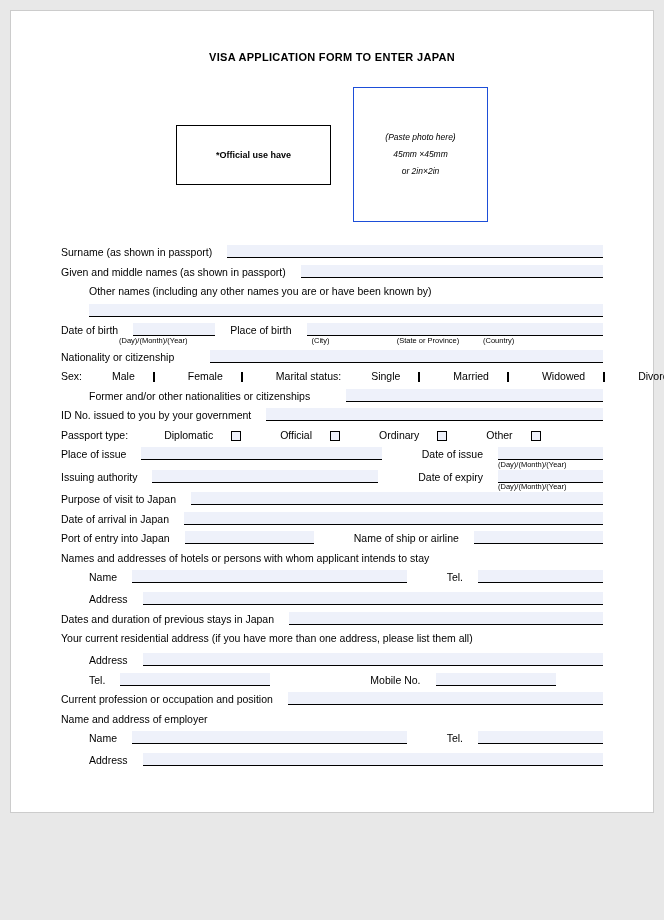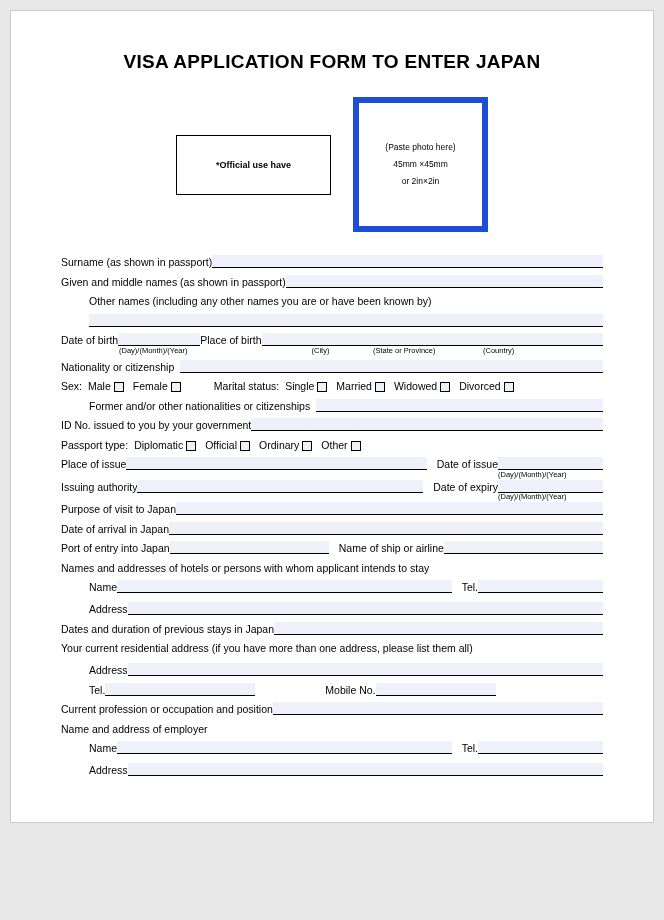--- a/index.html
+++ b/index.html
@@ -1,22 +1,22 @@
 <!DOCTYPE html>
 <html><head>
 <meta charset="utf-8">
 <style>
   * { box-sizing: border-box; margin: 0; padding: 0; }
   body { background: #e8e8e8; font-family: Arial, sans-serif; display: flex; justify-content: center; padding: 10px 0; }
   .page { width: 644px; background: #fff; border: 1px solid #ccc; padding: 40px 50px 40px 50px; font-size: 10.5px; color: #000; }
-  .title { text-align: center; font-weight: bold; font-size: 19px; margin-bottom: 24px; letter-spacing: 0.3px; }
+  .title { text-align: center; font-weight: bold; font-size: 11px; margin-bottom: 24px; letter-spacing: 0.3px; }
   .boxes { display: flex; justify-content: center; gap: 22px; margin-bottom: 22px; align-items: center; }
   .official-box { border: 1px solid #000; width: 155px; height: 60px; display: flex; align-items: center; justify-content: center; font-size: 9px; font-weight: bold; }
-  .photo-box { border: 6px solid #1d4ed8; width: 135px; height: 135px; display: flex; flex-direction: column; align-items: center; justify-content: center; font-size: 8.5px; line-height: 2; }
-  .row { display: flex; align-items: flex-end; margin-bottom: 5.5px; min-height: 14px; }
+  .photo-box { border: 1px solid #1d4ed8; width: 135px; height: 135px; display: flex; flex-direction: column; align-items: center; justify-content: center; font-size: 8.5px; line-height: 2; font-style: italic; }
+  .row { display: flex; align-items: flex-end; margin-bottom: 5.5px; min-height: 14px; gap: 15px; }
   .row.indent { padding-left: 28px; }
   .lbl { white-space: nowrap; }
   .uline { flex: 1; border-bottom: 1px solid #000; background: #eef1fa; min-width: 20px; height: 13px; }
   .uline.short { flex: 0 0 auto; }
   .sublabel { font-size: 7.5px; white-space: nowrap; align-self: flex-start; margin-top: -1px; }
   .cb { display: inline-block; width: 10px; height: 10px; border: 1px solid #000; background: #eef1fa; margin: 0 3px; vertical-align: middle; }
   .gap { width: 6px; }
   .subrow { display:flex; align-items:flex-start; margin-top:-5px; margin-bottom:4px; }
 </style>
 </head>
@@ -55,21 +55,21 @@
     <span class="lbl">Date of birth</span>
     <span class="uline short" style="width:82px"></span>
     <span class="lbl">Place of birth</span>
     <span class="uline"></span>
   </div>
   <div class="subrow">
     <span style="width:58px"></span>
     <span class="sublabel" style="width:82px">(Day)/(Month)/(Year)</span>
     <span style="width:67px"></span>
     <span class="sublabel" style="width:105px;text-align:center">(City)</span>
-    <span class="sublabel" style="width:110px;text-align:left">(State or Province)</span>
+    <span class="sublabel" style="width:110px;text-align:center">(State or Province)</span>
     <span class="sublabel" style="flex:1;text-align:left">(Country)</span>
   </div>
 
   <div class="row">
     <span class="lbl">Nationality or citizenship</span>
     <span class="gap"></span>
     <span class="uline"></span>
   </div>
 
   <div class="row">

